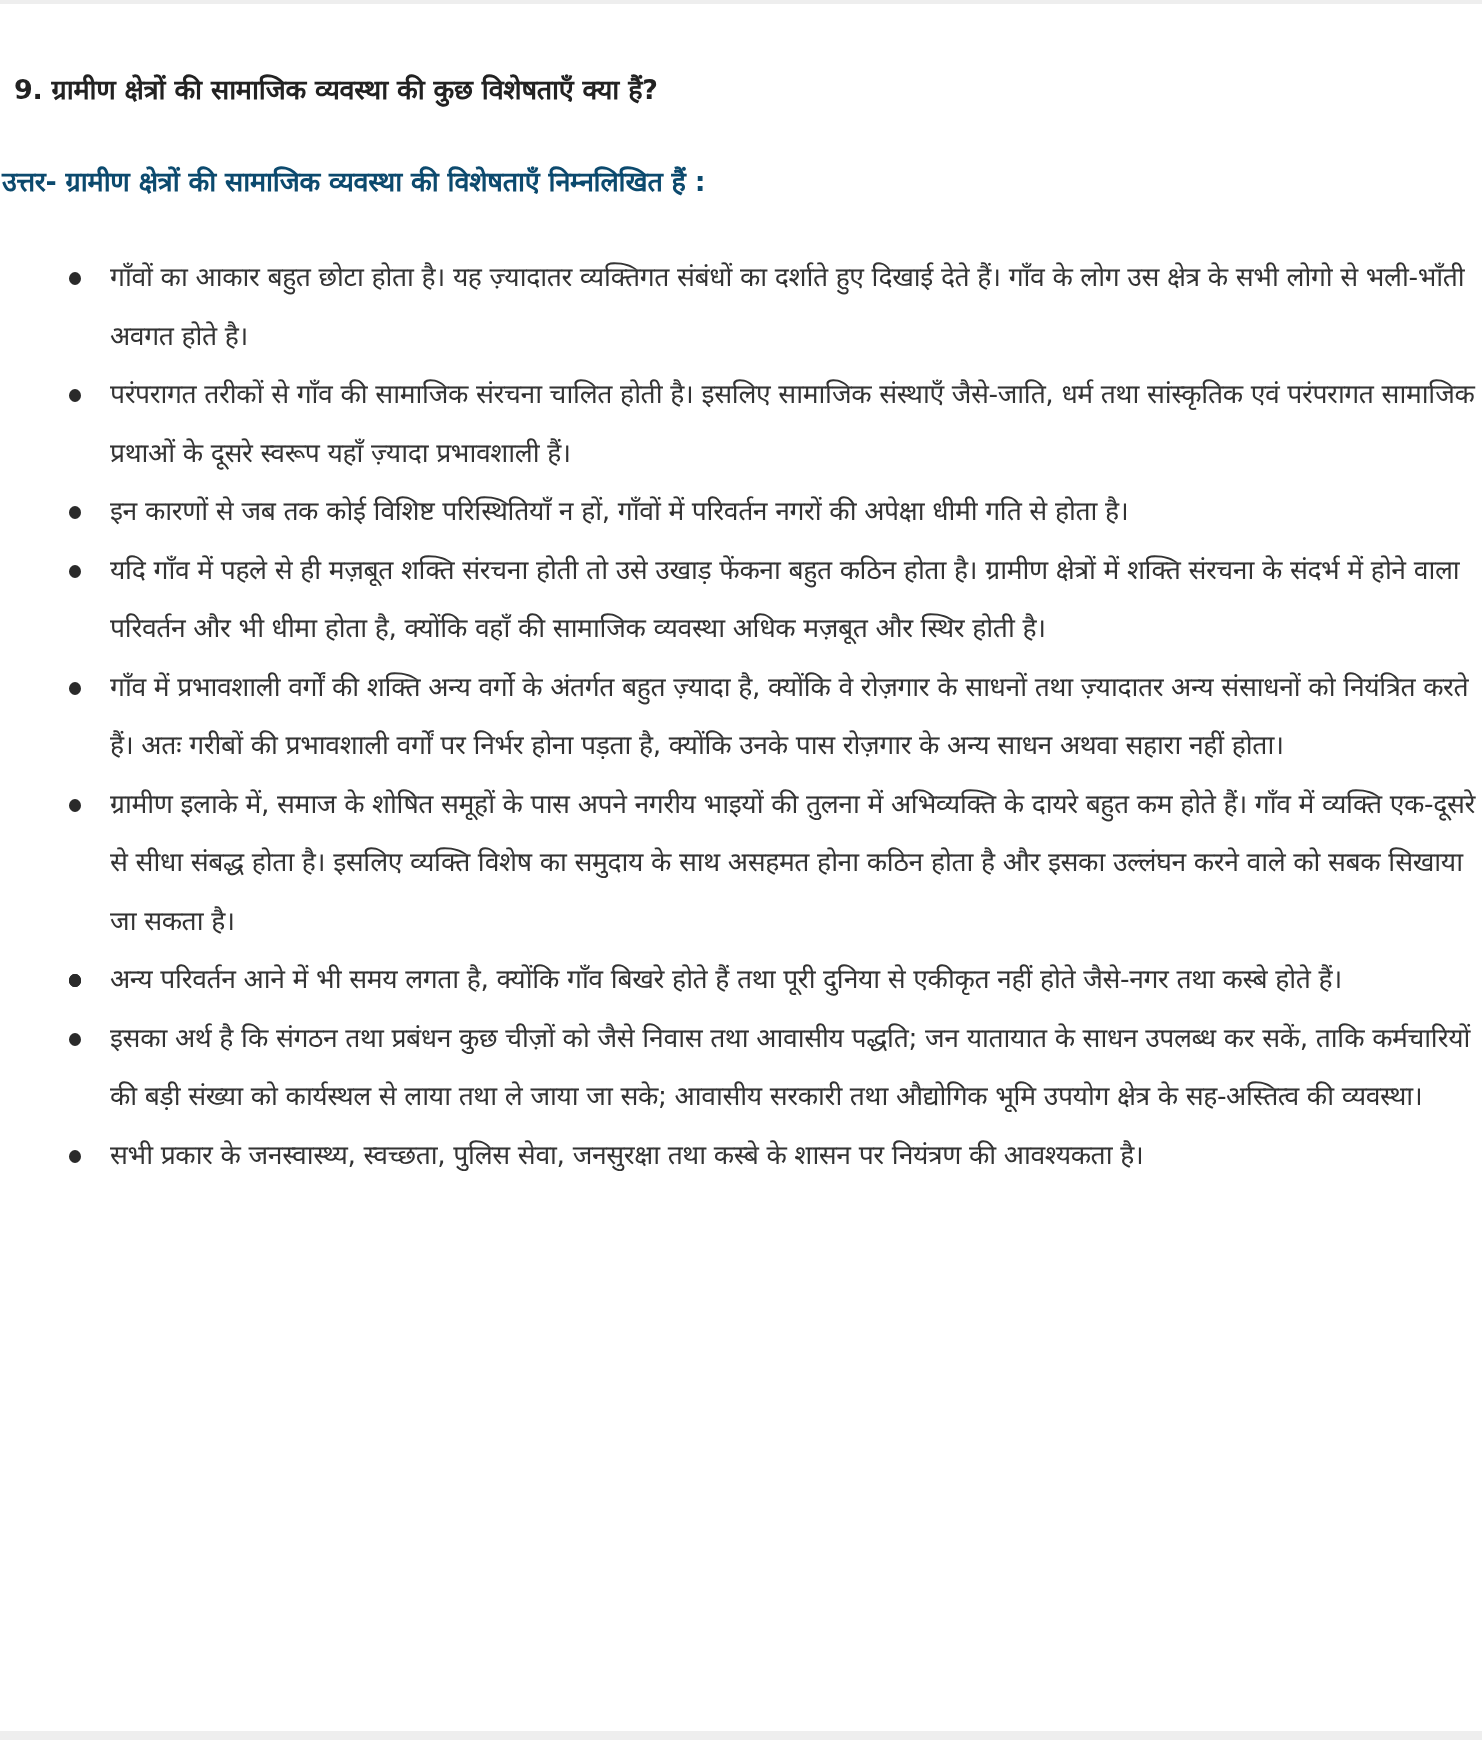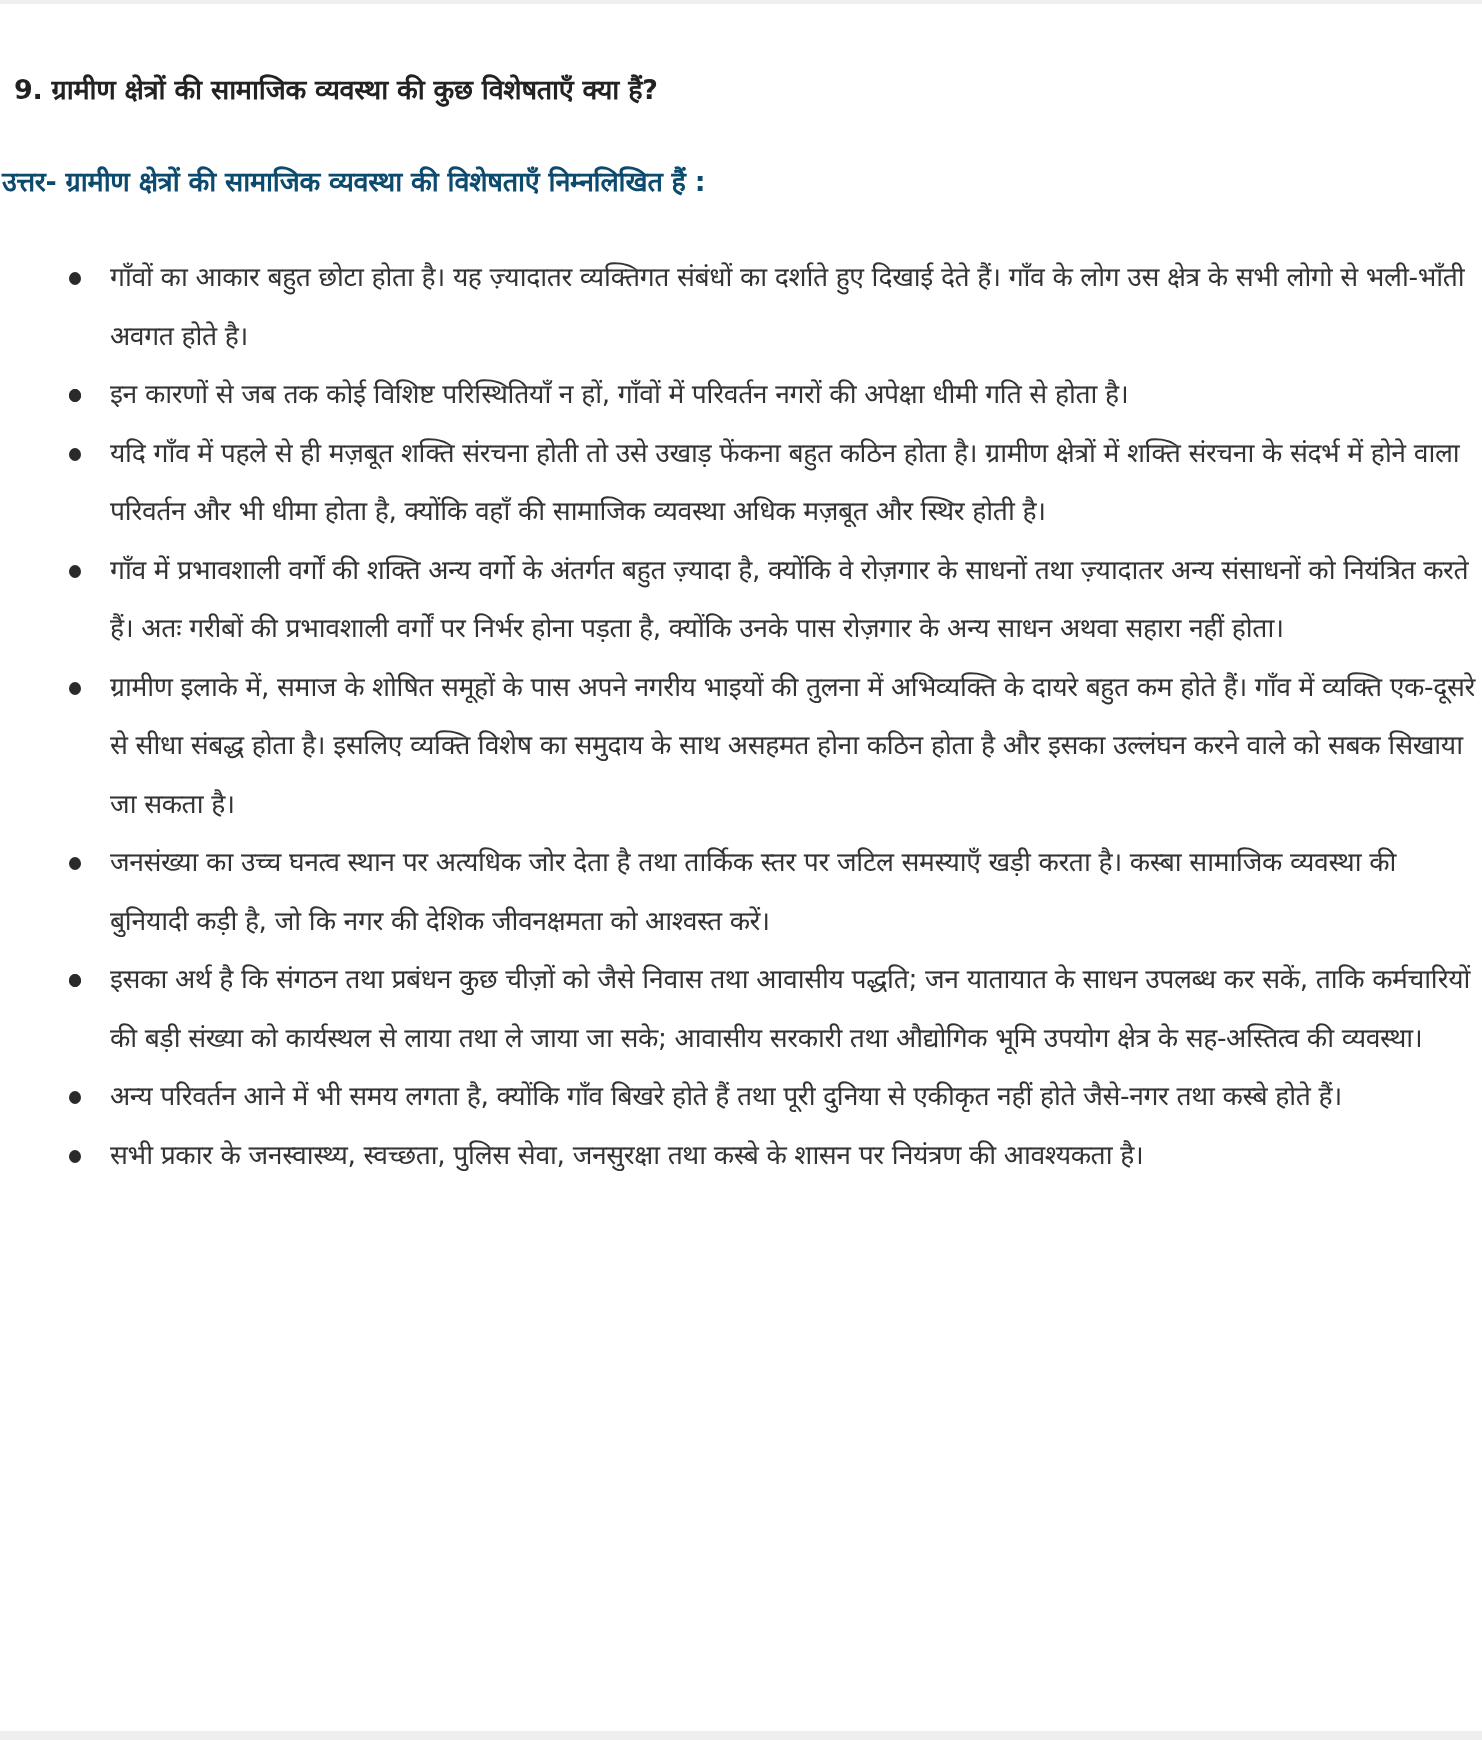--- a/index.html
+++ b/index.html
@@ -56,26 +56,26 @@
 <body>
 
 <div class="top-band"></div>
 
 <div class="content">
   <div class="question">9. ग्रामीण क्षेत्रों की सामाजिक व्यवस्था की कुछ विशेषताएँ क्या हैं?</div>
   <div class="answer-head">उत्तर- ग्रामीण क्षेत्रों की सामाजिक व्यवस्था की विशेषताएँ निम्नलिखित हैं :</div>
 
   <ul class="points">
     <li><span class="dot"></span><span>गाँवों का आकार बहुत छोटा होता है। यह ज़्यादातर व्यक्तिगत संबंधों का दर्शाते हुए दिखाई देते हैं। गाँव के लोग उस क्षेत्र के सभी लोगो से भली-भाँती अवगत होते है।</span></li>
-    <li><span class="dot"></span></li>
+    <li><span class="dot"></span><span>परंपरागत तरीकों से गाँव की सामाजिक संरचना चालित होती है। इसलिए सामाजिक संस्थाएँ जैसे-जाति, धर्म तथा सांस्कृतिक एवं परंपरागत सामाजिक प्रथाओं के दूसरे स्वरूप यहाँ ज़्यादा प्रभावशाली हैं।</span></li>
     <li><span class="dot"></span><span>इन कारणों से जब तक कोई विशिष्ट परिस्थितियाँ न हों, गाँवों में परिवर्तन नगरों की अपेक्षा धीमी गति से होता है।</span></li>
     <li><span class="dot"></span><span>यदि गाँव में पहले से ही मज़बूत शक्ति संरचना होती तो उसे उखाड़ फेंकना बहुत कठिन होता है। ग्रामीण क्षेत्रों में शक्ति संरचना के संदर्भ में होने वाला परिवर्तन और भी धीमा होता है, क्योंकि वहाँ की सामाजिक व्यवस्था अधिक मज़बूत और स्थिर होती है।</span></li>
     <li><span class="dot"></span><span>गाँव में प्रभावशाली वर्गों की शक्ति अन्य वर्गो के अंतर्गत बहुत ज़्यादा है, क्योंकि वे रोज़गार के साधनों तथा ज़्यादातर अन्य संसाधनों को नियंत्रित करते हैं। अतः गरीबों की प्रभावशाली वर्गों पर निर्भर होना पड़ता है, क्योंकि उनके पास रोज़गार के अन्य साधन अथवा सहारा नहीं होता।</span></li>
     <li><span class="dot"></span><span>ग्रामीण इलाके में, समाज के शोषित समूहों के पास अपने नगरीय भाइयों की तुलना में अभिव्यक्ति के दायरे बहुत कम होते हैं। गाँव में व्यक्ति एक-दूसरे से सीधा संबद्ध होता है। इसलिए व्यक्ति विशेष का समुदाय के साथ असहमत होना कठिन होता है और इसका उल्लंघन करने वाले को सबक सिखाया जा सकता है।</span></li>
-    <li><span class="dot"></span><span>जनसंख्या का उच्च घनत्व स्थान पर अत्यधिक जोर देता है तथा तार्किक स्तर पर जटिल समस्याएँ खड़ी करता है। कस्बा सामाजिक व्यवस्था की बुनियादी कड़ी है, जो कि नगर की देशिक जीवनक्षमता को आश्वस्त करें।</span></li>
     <li><span class="dot"></span></li>
+    <li><span class="dot"></span></li>
+    <li><span class="dot"></span><span>अन्य परिवर्तन आने में भी समय लगता है, क्योंकि गाँव बिखरे होते हैं तथा पूरी दुनिया से एकीकृत नहीं होते जैसे-नगर तथा कस्बे होते हैं।</span></li>
     <li><span class="dot"></span><span>इसका अर्थ है कि संगठन तथा प्रबंधन कुछ चीज़ों को जैसे निवास तथा आवासीय पद्धति; जन यातायात के साधन उपलब्ध कर सकें, ताकि कर्मचारियों की बड़ी संख्या को कार्यस्थल से लाया तथा ले जाया जा सके; आवासीय सरकारी तथा औद्योगिक भूमि उपयोग क्षेत्र के सह-अस्तित्व की व्यवस्था।</span></li>
-    <li><span class="dot"></span><span>अन्य परिवर्तन आने में भी समय लगता है, क्योंकि गाँव बिखरे होते हैं तथा पूरी दुनिया से एकीकृत नहीं होते जैसे-नगर तथा कस्बे होते हैं।</span></li>
     <li><span class="dot"></span><span>सभी प्रकार के जनस्वास्थ्य, स्वच्छता, पुलिस सेवा, जनसुरक्षा तथा कस्बे के शासन पर नियंत्रण की आवश्यकता है।</span></li>
   </ul>
 </div>
 
 <div class="bottom-band"></div>
 
 </body></html>

